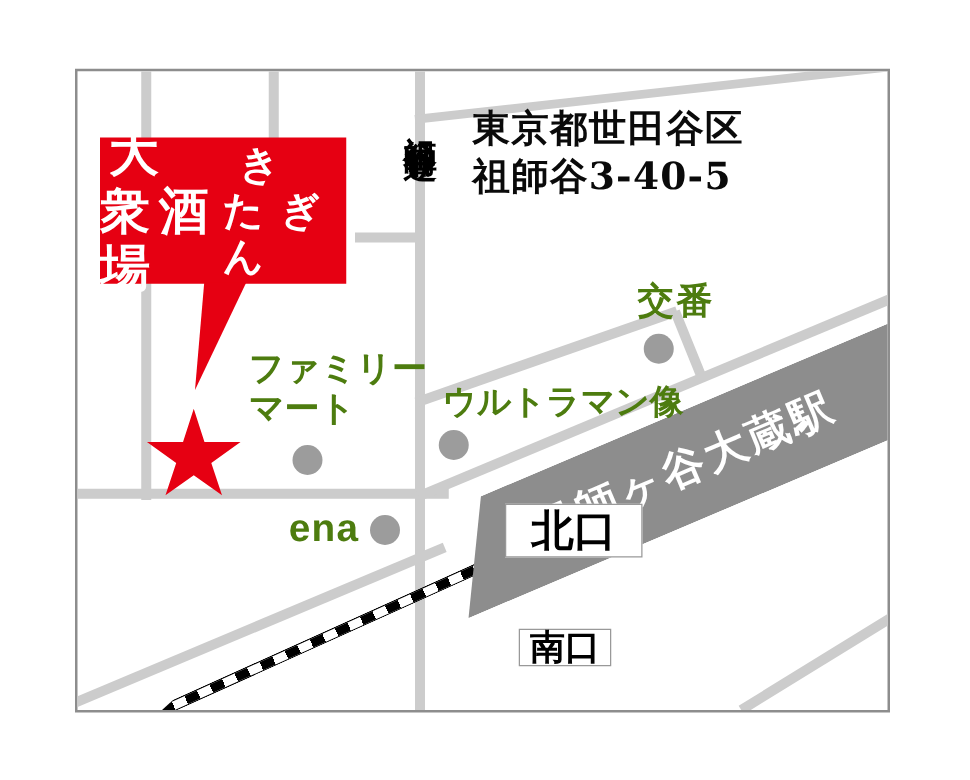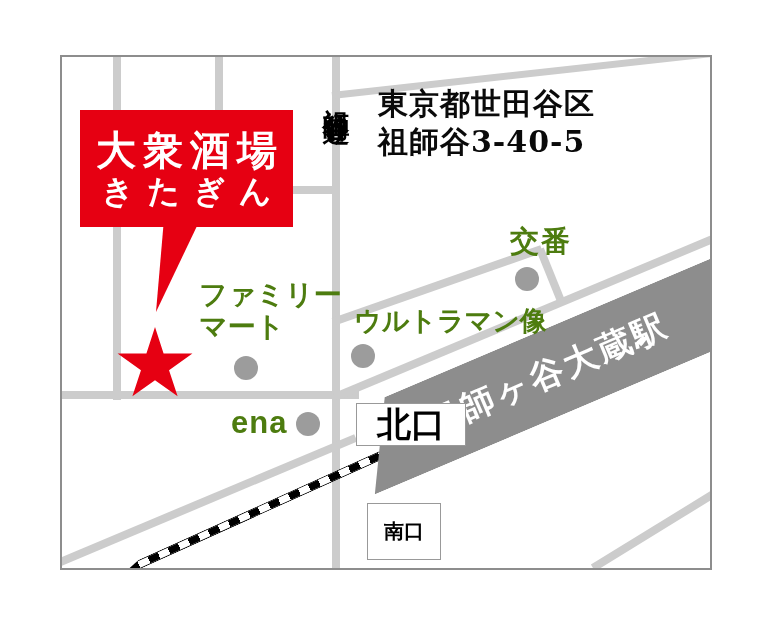--- a/index.html
+++ b/index.html
@@ -16,30 +16,30 @@
        transform-origin:left center;}
   .station-band{position:absolute;left:296px;top:355px;width:430px;height:86px;
        background:#8d8d8d;z-index:3;transform:rotate(-23deg);transform-origin:left center;
        clip-path:polygon(0 100%,11% 0,100% 0,100% 100%);
        display:flex;align-items:center;}
   .station-band span{color:#fff;font-size:34px;font-weight:bold;letter-spacing:3px;
        padding-left:76px;white-space:nowrap;}
   .dot{position:absolute;width:24px;height:24px;border-radius:50%;background:#9c9c9c;z-index:4;}
   .exit-box{position:absolute;background:#fff;border:1.5px solid #999;box-sizing:border-box;
        z-index:5;display:flex;align-items:center;justify-content:center;
-       font-weight:bold;color:#000;}
+       font-weight:bold;color:#000;margin-left:48px;}
   .lmk{position:absolute;color:#4d7c0f;font-weight:bold;z-index:6;white-space:nowrap;line-height:1.15;}
   .street-label{position:absolute;left:256px;top:30px;z-index:6;
        writing-mode:vertical-rl;text-orientation:upright;
        font-size:27px;font-weight:bold;color:#000;letter-spacing:3px;}
   .address{position:absolute;left:316px;top:28px;z-index:6;color:#0a0a0a;
        font-family:"DejaVu Serif",serif;font-weight:bold;font-size:30px;
        line-height:1.28;letter-spacing:1px;white-space:nowrap;}
-  .callout{position:absolute;left:18px;top:53px;width:213px;height:117px;background:#e60012;
-       z-index:7;display:flex;flex-direction:column;justify-content:center;align-items:center;
+  .callout{position:absolute;left:18px;top:53px;width:197px;height:117px;background:#e60012;
+       z-index:7;display:flex;flex-direction:row;justify-content:center;align-items:center;
        color:#fff;font-family:"DejaVu Serif",serif;font-weight:bold;}
   .callout .l1{font-size:40px;letter-spacing:7px;line-height:1.15;text-indent:7px;}
   .callout .l2{font-size:32px;letter-spacing:13px;line-height:1.15;text-indent:13px;}
   .pointer{position:absolute;left:94px;top:169px;width:41px;height:86px;background:#e60012;
        z-index:7;clip-path:polygon(18% 0,100% 0,0 100%);}
   .star{position:absolute;left:54px;top:270px;width:78px;height:76px;background:#e60012;z-index:7;
        clip-path:polygon(50% 0%,61% 35%,98% 35%,68% 57%,79% 91%,50% 70%,21% 91%,32% 57%,2% 35%,39% 35%);}
 </style>
 </head>
 <body>
@@ -65,21 +65,21 @@
   </div>
 
   <div class="dot" style="left:172px;top:299px;"></div>
   <div class="dot" style="left:289px;top:287px;"></div>
   <div class="dot" style="left:453px;top:210px;"></div>
   <div class="dot" style="left:234px;top:355px;"></div>
 
   <div class="exit-box" style="left:294px;top:346px;width:110px;height:43px;font-size:34px;">
     <span>北口</span>
   </div>
-  <div class="exit-box" style="left:305px;top:446px;width:74px;height:57px;font-size:20px;">
+  <div class="exit-box" style="left:305px;top:446px;width:74px;height:30px;font-size:28px;">
     <span>南口</span>
   </div>
 
   <div class="lmk" style="left:448px;top:168px;font-size:29px;letter-spacing:2px;">交番</div>
   <div class="lmk" style="left:137px;top:222px;font-size:28px;">
     <div>ファミリー</div>
     <div>マート</div>
   </div>
   <div class="lmk" style="left:292px;top:249px;font-size:27px;">ウルトラマン像</div>
   <div class="lmk" style="left:169px;top:348px;font-size:31px;letter-spacing:1px;text-align:center;">ena</div>

